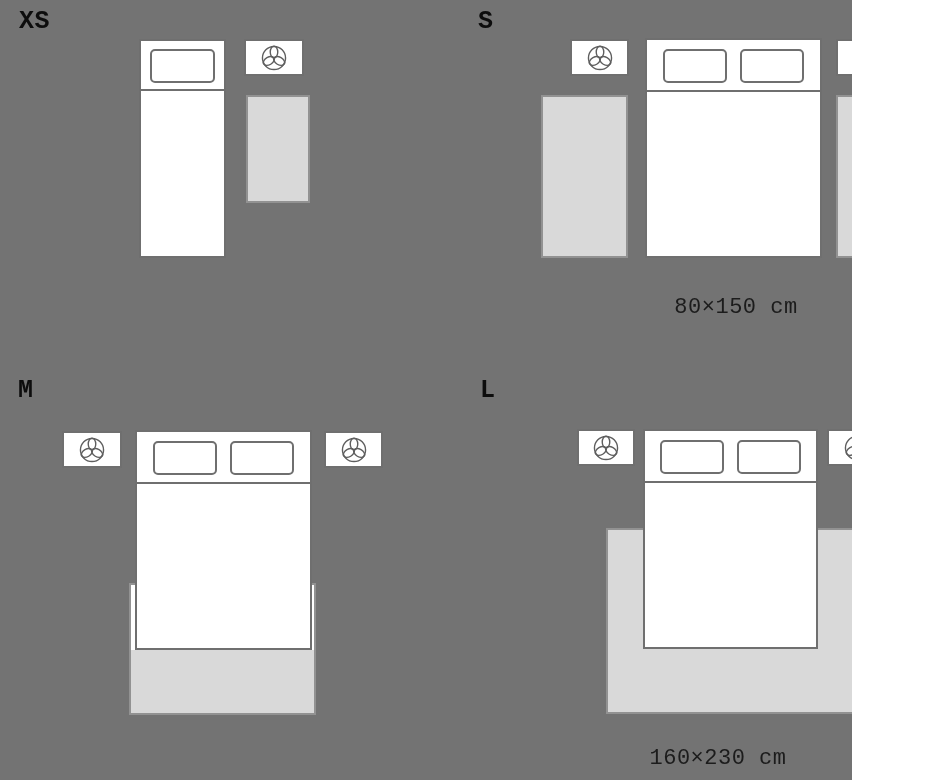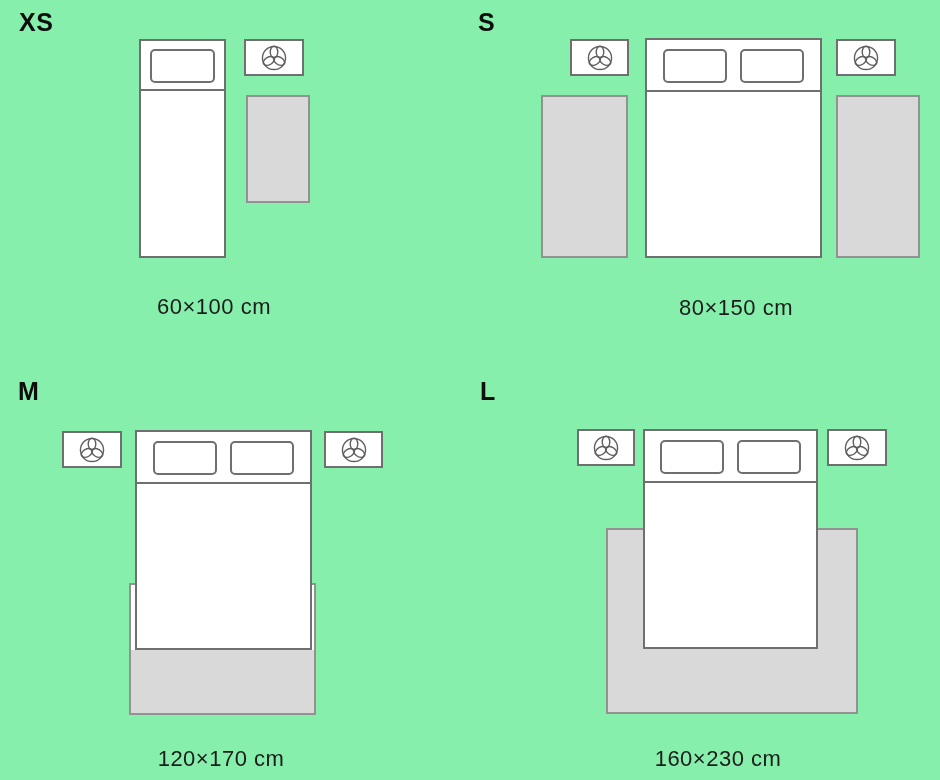--- a/index.html
+++ b/index.html
@@ -1,18 +1,18 @@
 <!DOCTYPE html>
 <html><head>
 <meta charset="utf-8">
 <style>
   html,body{margin:0;padding:0;background:#ffffff;}
   .canvas{
-    position:relative;width:940px;height:780px;background:#86efac;
-    font-family:Liberation Sans, sans-serif;overflow:hidden;
+    position:relative;width:852px;height:780px;background:#737373;
+    font-family:Liberation Mono, monospace;overflow:hidden;
   }
   .quad{position:absolute;}
   .quad-xs{left:0;top:0;width:470px;height:355px;}
   .quad-s{left:470px;top:0;width:470px;height:355px;}
   .quad-m{left:0;top:355px;width:470px;height:425px;}
   .quad-l{left:470px;top:355px;width:470px;height:425px;}
 
   .size-label{
     position:absolute;font-size:25px;line-height:28px;font-weight:700;
     color:#0d0d0d;letter-spacing:.5px;z-index:4;
@@ -100,21 +100,20 @@
 
     <div class="nightstand xs-nightstand">
       <svg class="lamp" viewBox="-16 -16 32 32">
         <circle cx="0" cy="0" r="13.2"></circle>
         <ellipse cx="0" cy="-6.8" rx="4.3" ry="6.8"></ellipse>
         <ellipse cx="0" cy="-6.8" rx="4.3" ry="6.8" transform="rotate(120)"></ellipse>
         <ellipse cx="0" cy="-6.8" rx="4.3" ry="6.8" transform="rotate(240)"></ellipse>
       </svg>
     </div>
 
-    <div class="caption xs-caption">60×100 cm</div>
   </section>
 
   <section class="quad quad-s">
     <div class="size-label s-label">S</div>
 
     <div class="rug s-rug-left"></div>
     <div class="rug s-rug-right"></div>
 
     <div class="bed s-bed">
       <div class="headboard hb-std">
@@ -167,21 +166,20 @@
     </div>
     <div class="nightstand m-nightstand-right">
       <svg class="lamp" viewBox="-16 -16 32 32">
         <circle cx="0" cy="0" r="13.2"></circle>
         <ellipse cx="0" cy="-6.8" rx="4.3" ry="6.8"></ellipse>
         <ellipse cx="0" cy="-6.8" rx="4.3" ry="6.8" transform="rotate(120)"></ellipse>
         <ellipse cx="0" cy="-6.8" rx="4.3" ry="6.8" transform="rotate(240)"></ellipse>
       </svg>
     </div>
 
-    <div class="caption m-caption">120×170 cm</div>
   </section>
 
   <section class="quad quad-l">
     <div class="size-label l-label">L</div>
 
     <div class="rug l-rug"></div>
 
     <div class="bed l-bed">
       <div class="headboard hb-std">
         <div class="pillow"></div>

